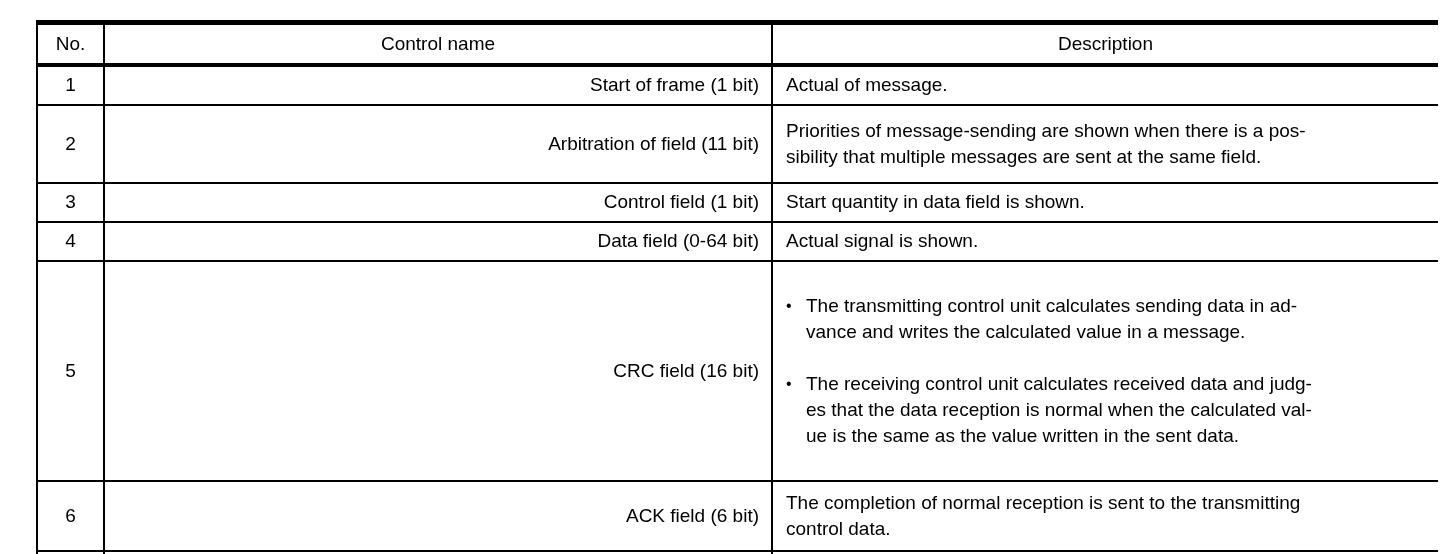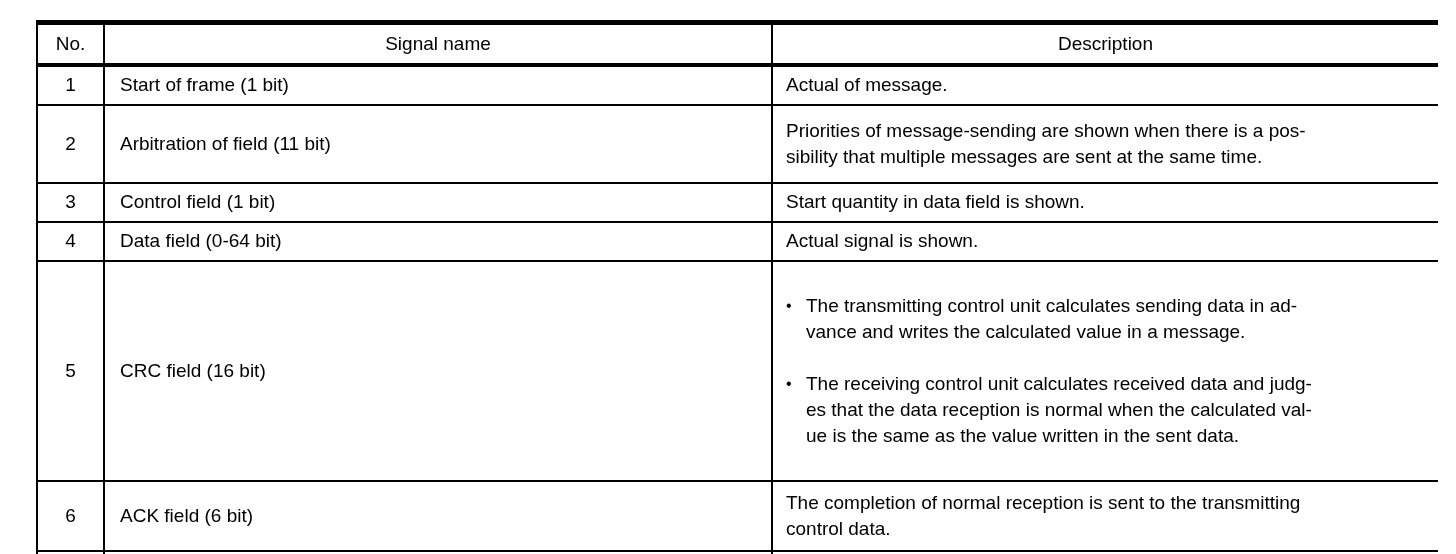--- a/index.html
+++ b/index.html
@@ -49,21 +49,21 @@
   }
   table.msg-table tbody td {
     border-bottom: 2px solid #000;
     padding: 5px 12px;
   }
   td.col-no {
     text-align: center;
     padding: 5px 2px !important;
   }
   td.col-name {
-    text-align: left;
+    text-align: right;
     padding-left: 15px !important;
   }
   td.col-desc {
     text-align: left;
     padding-left: 13px !important;
     white-space: pre-line;
   }
   tr.row-h40  { height: 40px; }
   tr.row-h78  { height: 78px; }
   tr.row-h39  { height: 39px; }
@@ -92,35 +92,35 @@
   <div class="table-wrap">
     <table class="msg-table">
       <colgroup>
         <col style="width:67px">
         <col style="width:668px">
         <col style="width:666px">
       </colgroup>
       <thead>
         <tr>
           <th>No.</th>
-          <th>Signal name</th>
+          <th>Control name</th>
           <th>Description</th>
         </tr>
       </thead>
       <tbody>
         <tr class="row-h40">
           <td class="col-no">1</td>
           <td class="col-name">Start of frame (1 bit)</td>
           <td class="col-desc">Actual of message.</td>
         </tr>
         <tr class="row-h78">
           <td class="col-no">2</td>
           <td class="col-name">Arbitration of field (11 bit)</td>
           <td class="col-desc">Priorities of message-sending are shown when there is a pos-
-sibility that multiple messages are sent at the same time.</td>
+sibility that multiple messages are sent at the same field.</td>
         </tr>
         <tr class="row-h39">
           <td class="col-no">3</td>
           <td class="col-name">Control field (1 bit)</td>
           <td class="col-desc">Start quantity in data field is shown.</td>
         </tr>
         <tr class="row-h39">
           <td class="col-no">4</td>
           <td class="col-name">Data field (0-64 bit)</td>
           <td class="col-desc">Actual signal is shown.</td>

